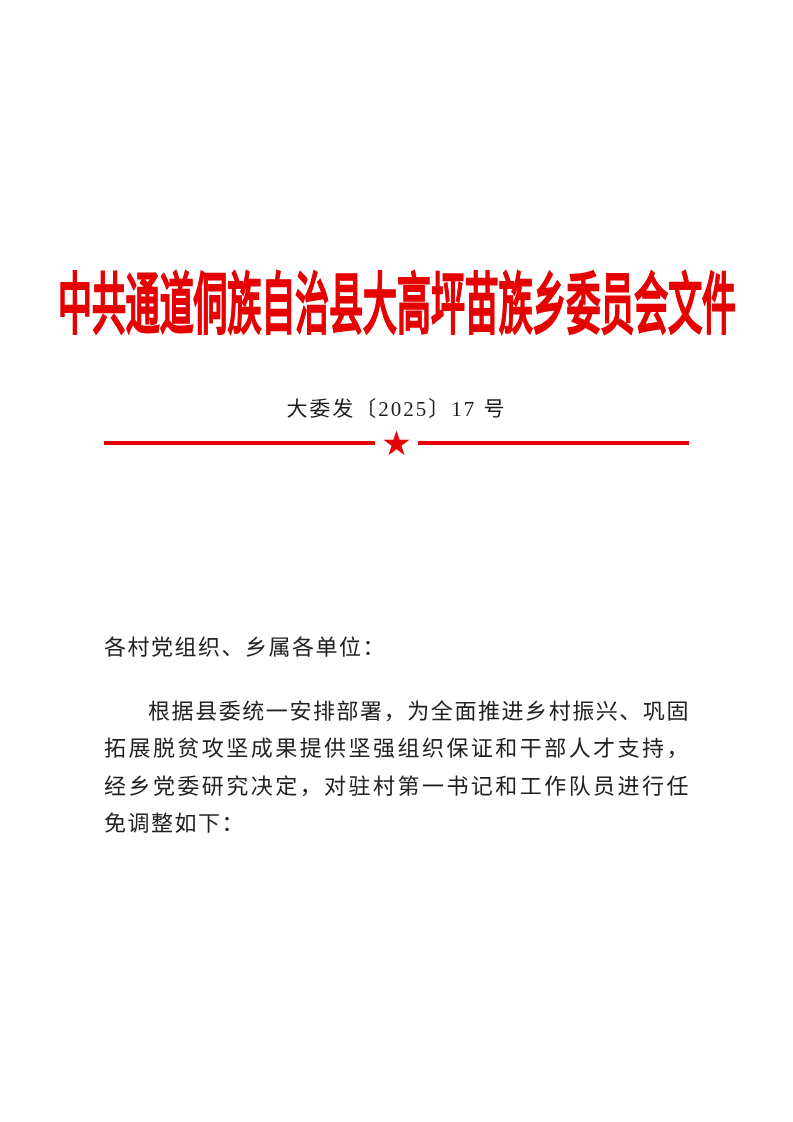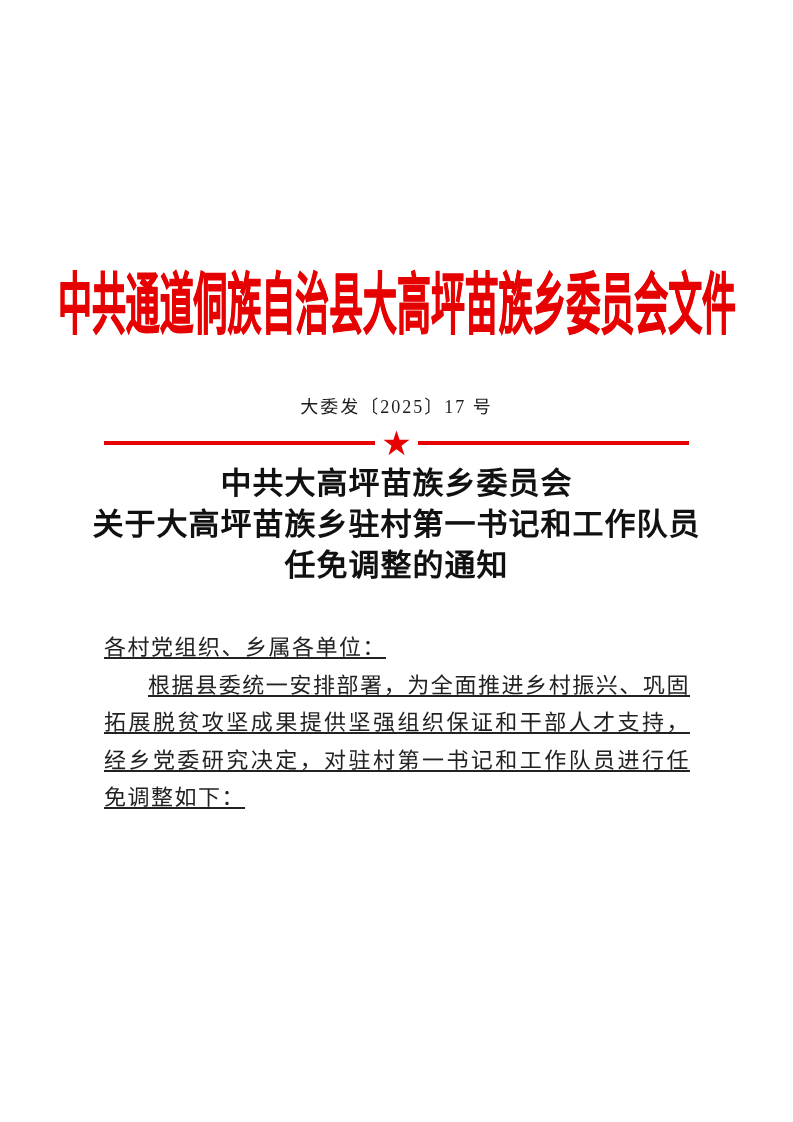--- a/index.html
+++ b/index.html
@@ -32,21 +32,21 @@
     white-space:nowrap;
     letter-spacing:0px;
     transform:scale(0.565,1.12);
     transform-origin:center center;
     -webkit-text-stroke:1px var(--red);
   }
   
   .doc-number{
     position:absolute;left:0;top:392px;width:100%;
     text-align:center;
-    font-size:18px;
+    font-size:21px;
     letter-spacing:2px;
     color:var(--ink);
   }
   
   .red-rule{
     position:absolute;left:104px;top:428px;width:585px;height:30px;
     display:flex;align-items:center;justify-content:center;
   }
   .rule-seg{
     flex:1 1 auto;height:4px;background:var(--red);
@@ -71,44 +71,39 @@
   }
   
   .body-block{
     position:absolute;left:104px;top:629px;width:586px;
     font-size:22px;
     line-height:37.6px;
     letter-spacing:1.5px;
     text-align:justify;
     color:#222222;
   }
-  .body-block p{margin:0;text-decoration:underline;}
-  .body-block p.indent{text-indent:2em;}
+  .body-block p{margin:0;}
+  .body-block p.indent{text-indent:2em;margin-top:26px;}
 </style>
 </head>
 <body>
 
 <div class="page">
 
   <div class="red-title-wrap">
     <div class="red-title">中共通道侗族自治县大高坪苗族乡委员会文件</div>
   </div>
 
   <div class="doc-number">大委发〔2025〕17 号</div>
 
   <div class="red-rule">
     <div class="rule-seg"></div>
     <div class="rule-star">★</div>
     <div class="rule-seg"></div>
   </div>
 
-  <div class="title-block">
-    <div>中共大高坪苗族乡委员会</div>
-    <div>关于大高坪苗族乡驻村第一书记和工作队员</div>
-    <div>任免调整的通知</div>
-  </div>
 
   <div class="body-block">
     <p>各村党组织、乡属各单位：</p>
     <p class="indent">根据县委统一安排部署，为全面推进乡村振兴、巩固拓展脱贫攻坚成果提供坚强组织保证和干部人才支持，经乡党委研究决定，对驻村第一书记和工作队员进行任免调整如下：</p>
   </div>
 
 </div>
 
 </body></html>

